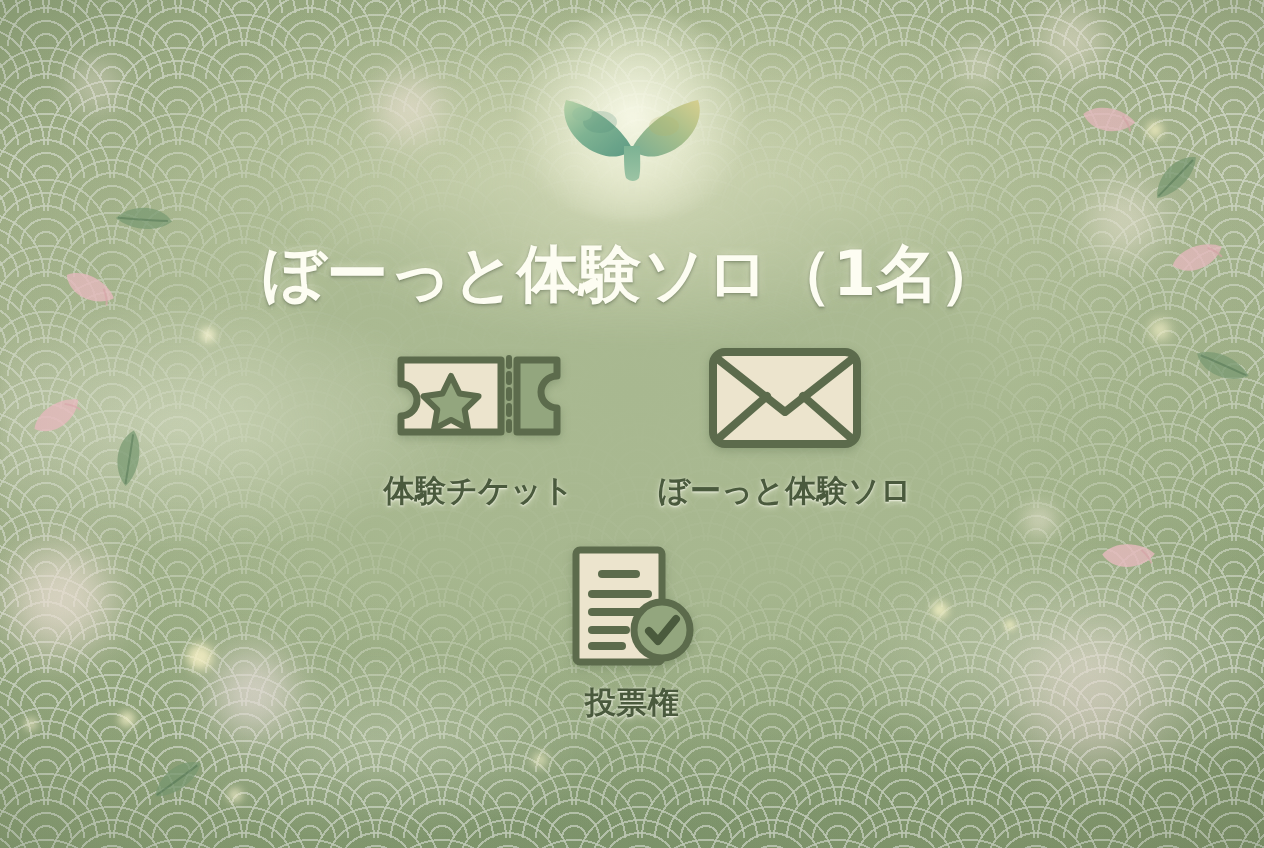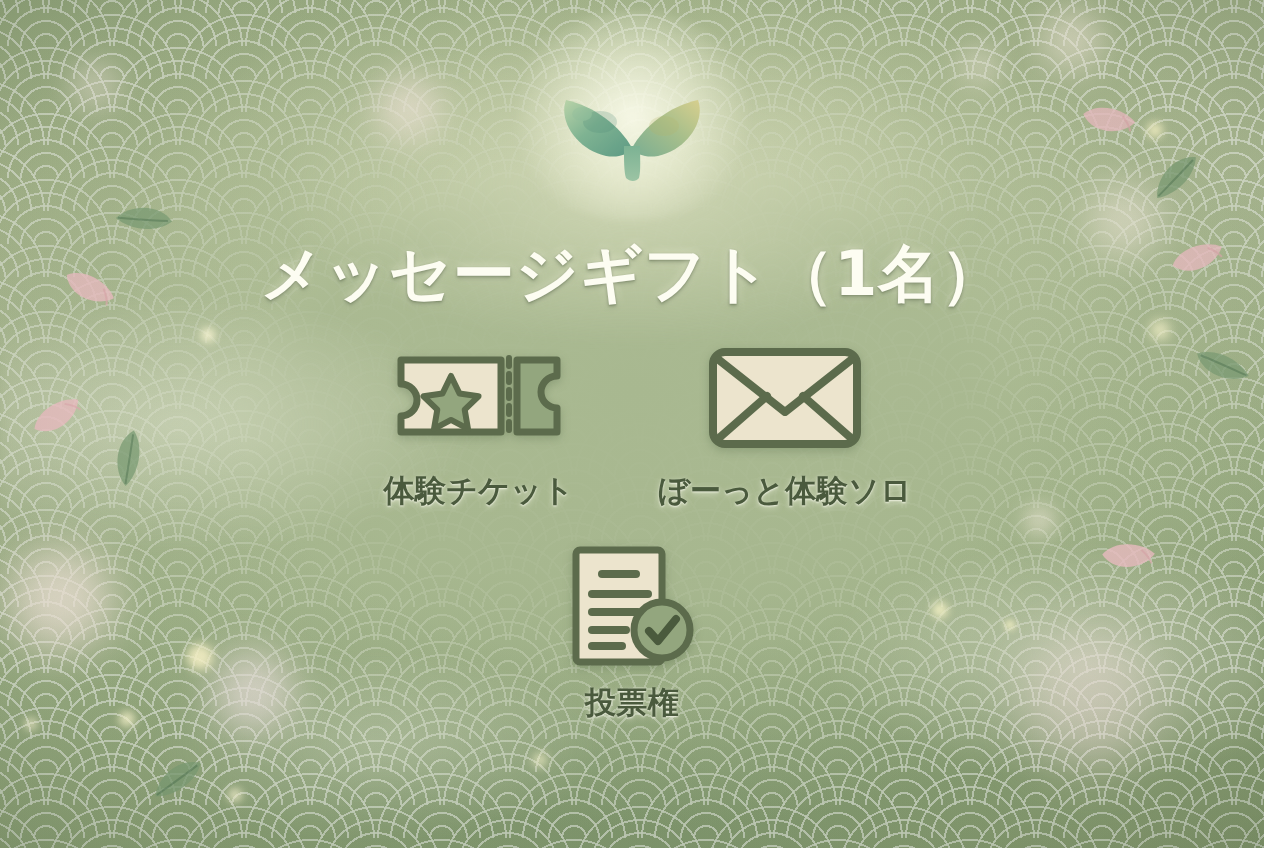--- a/index.html
+++ b/index.html
@@ -299,21 +299,21 @@
           <path d="M80 98 C 80 112 80 124 82 130 C 86 134 92 134 95 130 C 97 123 96 110 96 98 Z" fill="url(#stemG)"></path>
         </g>
         <g opacity="0.22">
           <ellipse cx="56" cy="74" rx="17" ry="11" fill="#4c8877"></ellipse>
           <ellipse cx="120" cy="78" rx="15" ry="10" fill="#b7b468"></ellipse>
           <ellipse cx="38" cy="66" rx="10" ry="7" fill="#87b99a"></ellipse>
         </g>
       </svg>
     </div>
 
-    <h1 class="title">メッセージギフト（1名）</h1>
+    <h1 class="title">ぼーっと体験ソロ（1名）</h1>
 
     <div class="perks">
 
       <div class="perk-row row-1">
 
         <div class="perk">
           <div class="perk-icon">
             <svg width="180" height="112" viewBox="0 0 180 112">
               <g stroke="#5c6b4c" stroke-width="7" stroke-linejoin="round">
                 <path d="M12 20 h100 v12 h0 v48 h0 v12 H12 a0 0 0 0 1 0 0 v-16 a16 16 0 0 0 0-32 V20 Z" fill="#ece4cd"></path>

